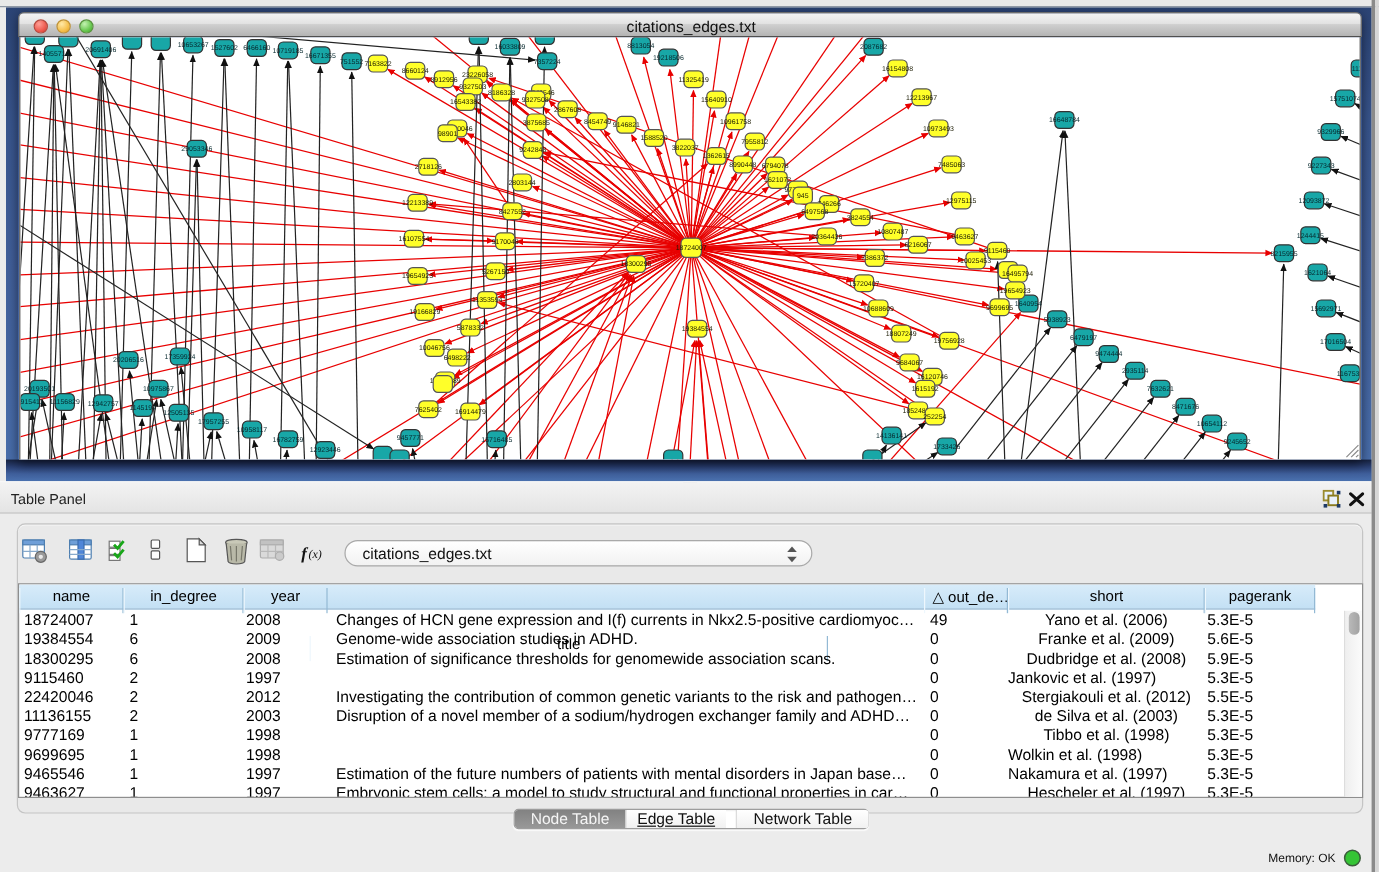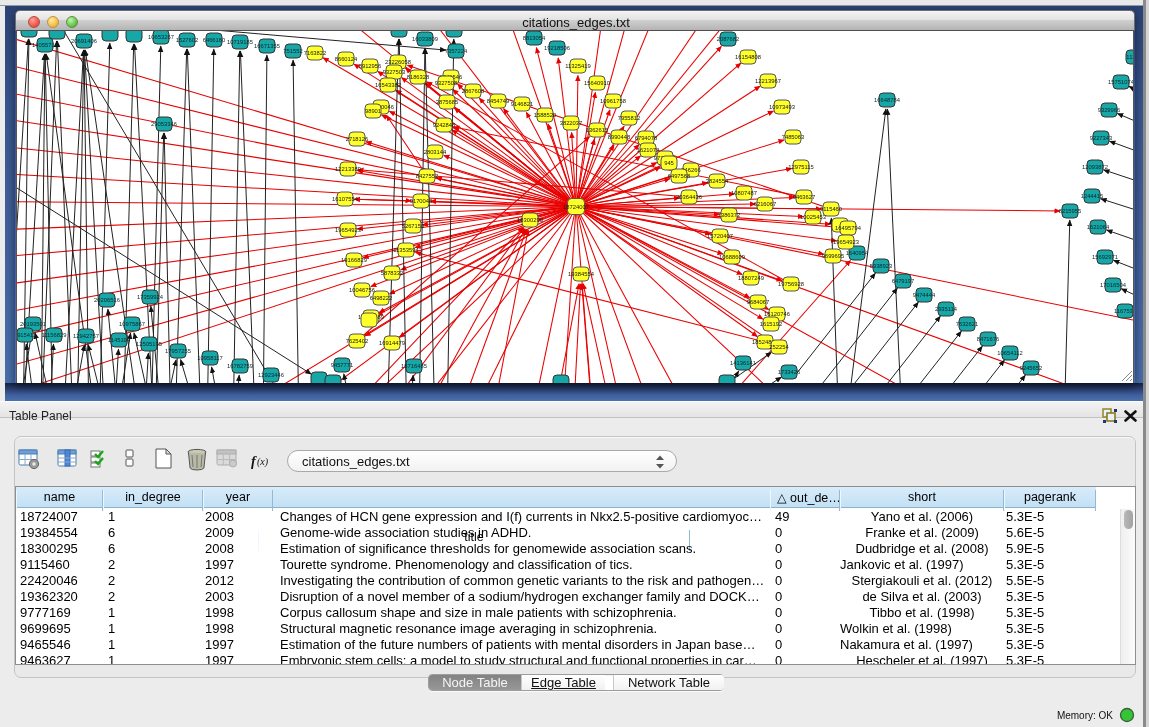--- a/index.html
+++ b/index.html
@@ -14,21 +14,21 @@
   border-radius:5px 5px 0 0; box-shadow:0 3px 10px rgba(0,0,10,0.55); }
 #titlebar { position:absolute; left:0; top:0; width:1120px; height:21px;
   border-radius:5px 5px 0 0;
   background:linear-gradient(#f4f4f4 0%, #e3e3e3 45%, #cfcfcf 50%, #b4b4b4 100%);
   border:1px solid #6e6e6e; border-bottom:1px solid #4f4f4f; }
 #titlebar .tl { position:absolute; top:4.5px; width:12px; height:12px; border-radius:50%; }
 #title { position:absolute; top:3.5px; left:0; width:1120px; text-align:center;
   font-size:13px; color:#111; }
 #canvas { position:absolute; left:1px; top:21px; width:1118px; height:352px;
   background:#fff; overflow:hidden; border-left:1px solid #555; border-right:1px solid #555; }
-#panelbar { position:absolute; left:0; top:401px; width:1143px; height:17px;
+#panelbar { position:absolute; left:0; top:401px; width:1143px; height:27px;
   background:linear-gradient(#f3f3f3, #e4e4e4); border-top:1px solid #fafafa;
   border-bottom:1px solid #c2c2c2; }
 #panelbar .t { position:absolute; left:9px; top:7px; font-size:12px; color:#222; }
 #bigpanel { position:absolute; left:14px; top:436px; width:1122px; height:242px;
   background:#e9e9e9; border:1px solid #c4c4c4; border-radius:7px;
   box-shadow:inset 0 1px 0 #f8f8f8; }
 #combo { position:absolute; left:287px; top:450px; width:390px; height:22px;
   background:linear-gradient(#ffffff,#f2f2f2); border:1px solid #a9a9a9; border-radius:11px; }
 #combo .txt { position:absolute; left:14px; top:3px; font-size:13px; color:#111; }
 #tblwrap { position:absolute; left:15px; top:486px; width:1121px; height:179px;
@@ -668,57 +668,54 @@
         <div class="td" style="left:189px">2008</div>
         <div class="td" style="left:264px">Estimation of significance thresholds for genomewide association scans.</div>
         <div class="td" style="left:759px">0</div>
         <div class="td" style="left:824px;width:164px;text-align:center">Dudbridge et al. (2008)</div>
         <div class="td" style="left:990px">5.9E-5</div>
       </div>
       <div class="tr" style="top:69px">
         <div class="td" style="left:4px">9115460</div>
         <div class="td" style="left:92px">2</div>
         <div class="td" style="left:189px">1997</div>
-        <div class="td" style="left:264px">Tourette syndrome. Phenomenology and classification of tics.</div>
         <div class="td" style="left:759px">0</div>
         <div class="td" style="left:824px;width:164px;text-align:left">Jankovic et al. (1997)</div>
         <div class="td" style="left:990px">5.3E-5</div>
       </div>
       <div class="tr" style="top:85px">
         <div class="td" style="left:4px">22420046</div>
         <div class="td" style="left:92px">2</div>
         <div class="td" style="left:189px">2012</div>
         <div class="td" style="left:264px">Investigating the contribution of common genetic variants to the risk and pathogen…</div>
         <div class="td" style="left:759px">0</div>
         <div class="td" style="left:824px;width:164px;text-align:center">Stergiakouli et al. (2012)</div>
         <div class="td" style="left:990px">5.5E-5</div>
       </div>
       <div class="tr" style="top:101px">
-        <div class="td" style="left:4px">19362320</div>
+        <div class="td" style="left:4px">11136155</div>
         <div class="td" style="left:92px">2</div>
         <div class="td" style="left:189px">2003</div>
-        <div class="td" style="left:264px">Disruption of a novel member of a sodium/hydrogen exchanger family and DOCK…</div>
+        <div class="td" style="left:264px">Disruption of a novel member of a sodium/hydrogen exchanger family and ADHD…</div>
         <div class="td" style="left:759px">0</div>
         <div class="td" style="left:824px;width:164px;text-align:center">de Silva et al. (2003)</div>
         <div class="td" style="left:990px">5.3E-5</div>
       </div>
       <div class="tr" style="top:117px">
         <div class="td" style="left:4px">9777169</div>
         <div class="td" style="left:92px">1</div>
         <div class="td" style="left:189px">1998</div>
-        <div class="td" style="left:264px">Corpus callosum shape and size in male patients with schizophrenia.</div>
         <div class="td" style="left:759px">0</div>
         <div class="td" style="left:824px;width:164px;text-align:center">Tibbo et al. (1998)</div>
         <div class="td" style="left:990px">5.3E-5</div>
       </div>
       <div class="tr" style="top:133px">
         <div class="td" style="left:4px">9699695</div>
         <div class="td" style="left:92px">1</div>
         <div class="td" style="left:189px">1998</div>
-        <div class="td" style="left:264px">Structural magnetic resonance image averaging in schizophrenia.</div>
         <div class="td" style="left:759px">0</div>
         <div class="td" style="left:824px;width:164px;">Wolkin et al. (1998)</div>
         <div class="td" style="left:990px">5.3E-5</div>
       </div>
       <div class="tr" style="top:149px">
         <div class="td" style="left:4px">9465546</div>
         <div class="td" style="left:92px">1</div>
         <div class="td" style="left:189px">1997</div>
         <div class="td" style="left:264px">Estimation of the future numbers of patients with mental disorders in Japan base…</div>
         <div class="td" style="left:759px">0</div>

